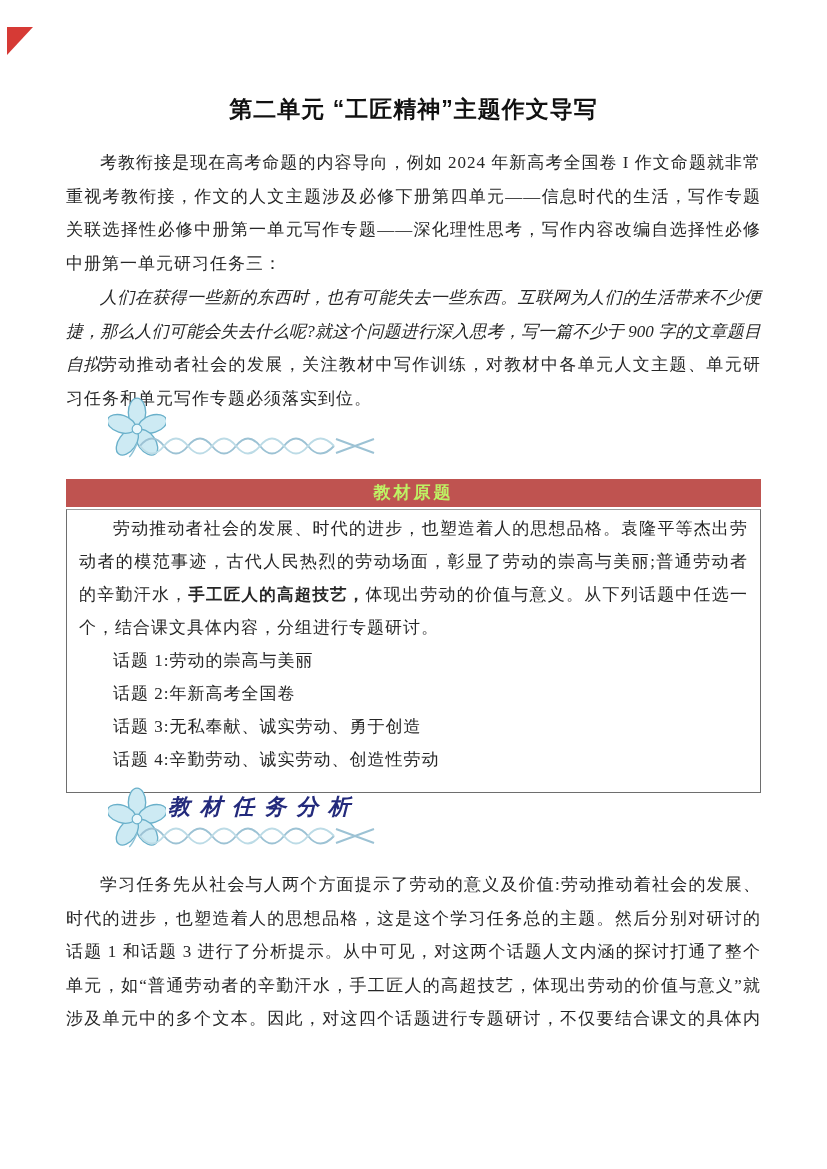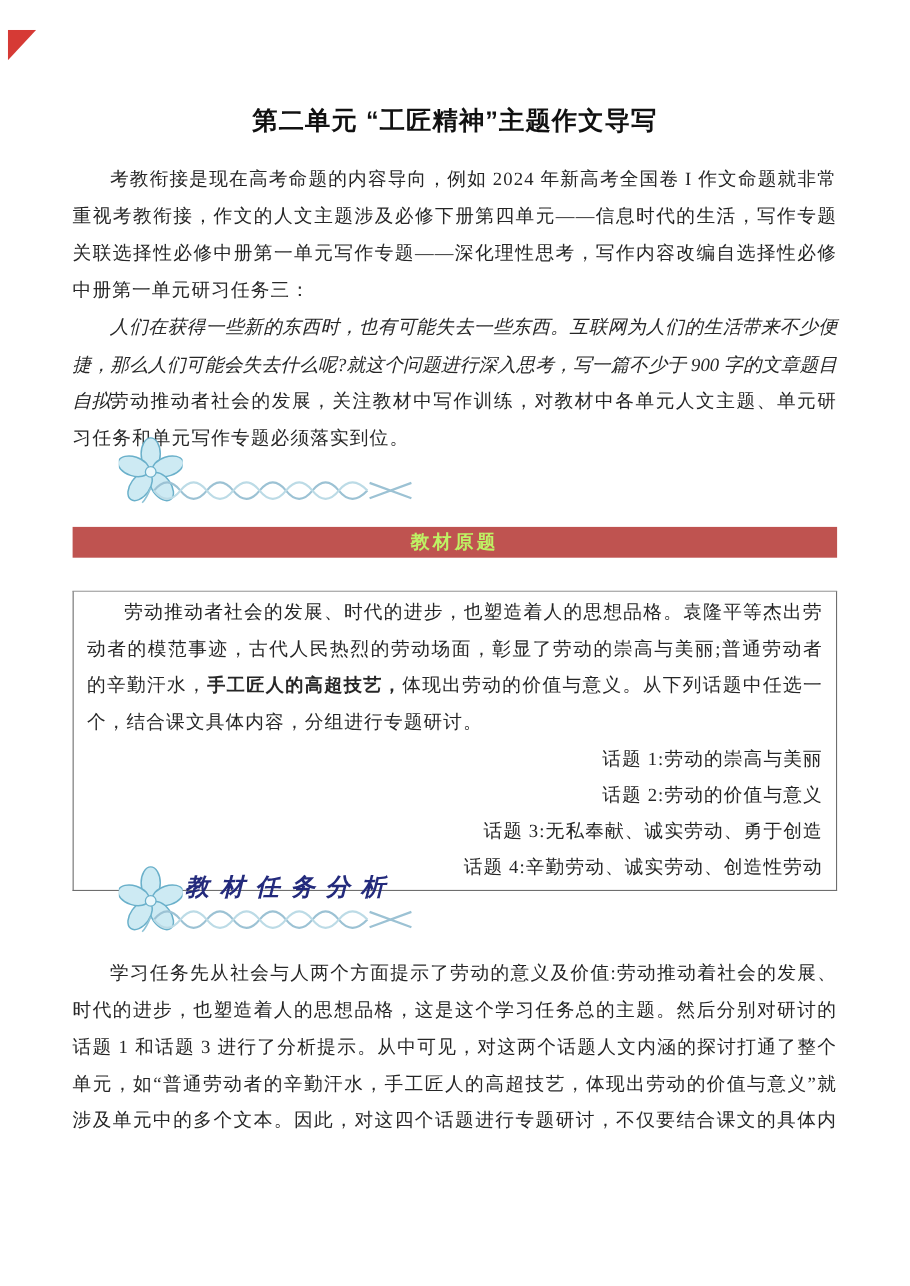--- a/index.html
+++ b/index.html
@@ -51,32 +51,31 @@
     background:#bf5350;
     color:#bef264;text-align:center;line-height:28px;
     font-family:"Liberation Sans","DejaVu Sans",sans-serif;
     font-weight:bold;font-size:17px;letter-spacing:3px;
   }
   .textbook-box{
     position:absolute;left:0;top:509px;width:100%;
     box-sizing:border-box;
     border:1px solid #6e6e6e;
     border-top:1px solid #9c9c9c;
-    padding:2px 12px 4px 12px;
+    padding:2px 12px 16px 12px;
     min-height:262px;
-    margin-top:28px;
   }
   .box-p{
     font-size:17px;line-height:33px;letter-spacing:1px;
     text-align:justify;text-indent:2em;margin:0;
   }
   .box-p b{font-family:"Liberation Sans","DejaVu Sans",sans-serif;font-size:16.5px;}
   .topic-line{
     font-size:17px;line-height:33px;letter-spacing:1px;
-    text-indent:2em;margin:0;text-align:right;
+    text-indent:2em;margin:0;
   }
 </style>
 </head>
 <body>
 
 <div class="page">
 
   <div class="corner-mark"></div>
 
   <div class="content">
@@ -106,21 +105,21 @@
         <path d="M2,12 Q14,27 26,12 T50,12 T74,12 T98,12 T122,12 T146,12 T170,12 T196,12" fill="none" stroke="#bcdbe6" stroke-width="2"></path>
         <path d="M198,19 L236,5 M198,5 L236,19" fill="none" stroke="#9cc2d4" stroke-width="2"></path>
       </svg>
     </div>
 
     <div class="banner">教材原题</div>
 
     <div class="textbook-box">
       <p class="box-p"><span>劳动推动者社会的发展、时代的进步，也塑造着人的思想品格。袁隆平等杰出劳动者的模范事迹，古代人民热烈的劳动场面，彰显了劳动的崇高与美丽;普通劳动者的辛勤汗水，</span><b>手工匠人的高超技艺，</b><span>体现出劳动的价值与意义。从下列话题中任选一个，结合课文具体内容，分组进行专题研讨。</span></p>
       <p class="topic-line">话题 1:劳动的崇高与美丽</p>
-      <p class="topic-line">话题 2:劳动的价值与意义</p>
+      <p class="topic-line">话题 2:年新高考全国卷</p>
       <p class="topic-line">话题 3:无私奉献、诚实劳动、勇于创造</p>
       <p class="topic-line">话题 4:辛勤劳动、诚实劳动、创造性劳动</p>
     </div>
 
     <div class="deco-header deco-2">
       <svg class="flower" viewBox="0 0 60 66">
         <g stroke="#6ab0ca" stroke-width="1.4" fill="#cdeaf3">
           <ellipse cx="30" cy="16" rx="9" ry="15"></ellipse>
           <ellipse cx="30" cy="16" rx="9" ry="15" transform="rotate(72 30 33)"></ellipse>
           <ellipse cx="30" cy="16" rx="9" ry="15" transform="rotate(144 30 33)"></ellipse>

